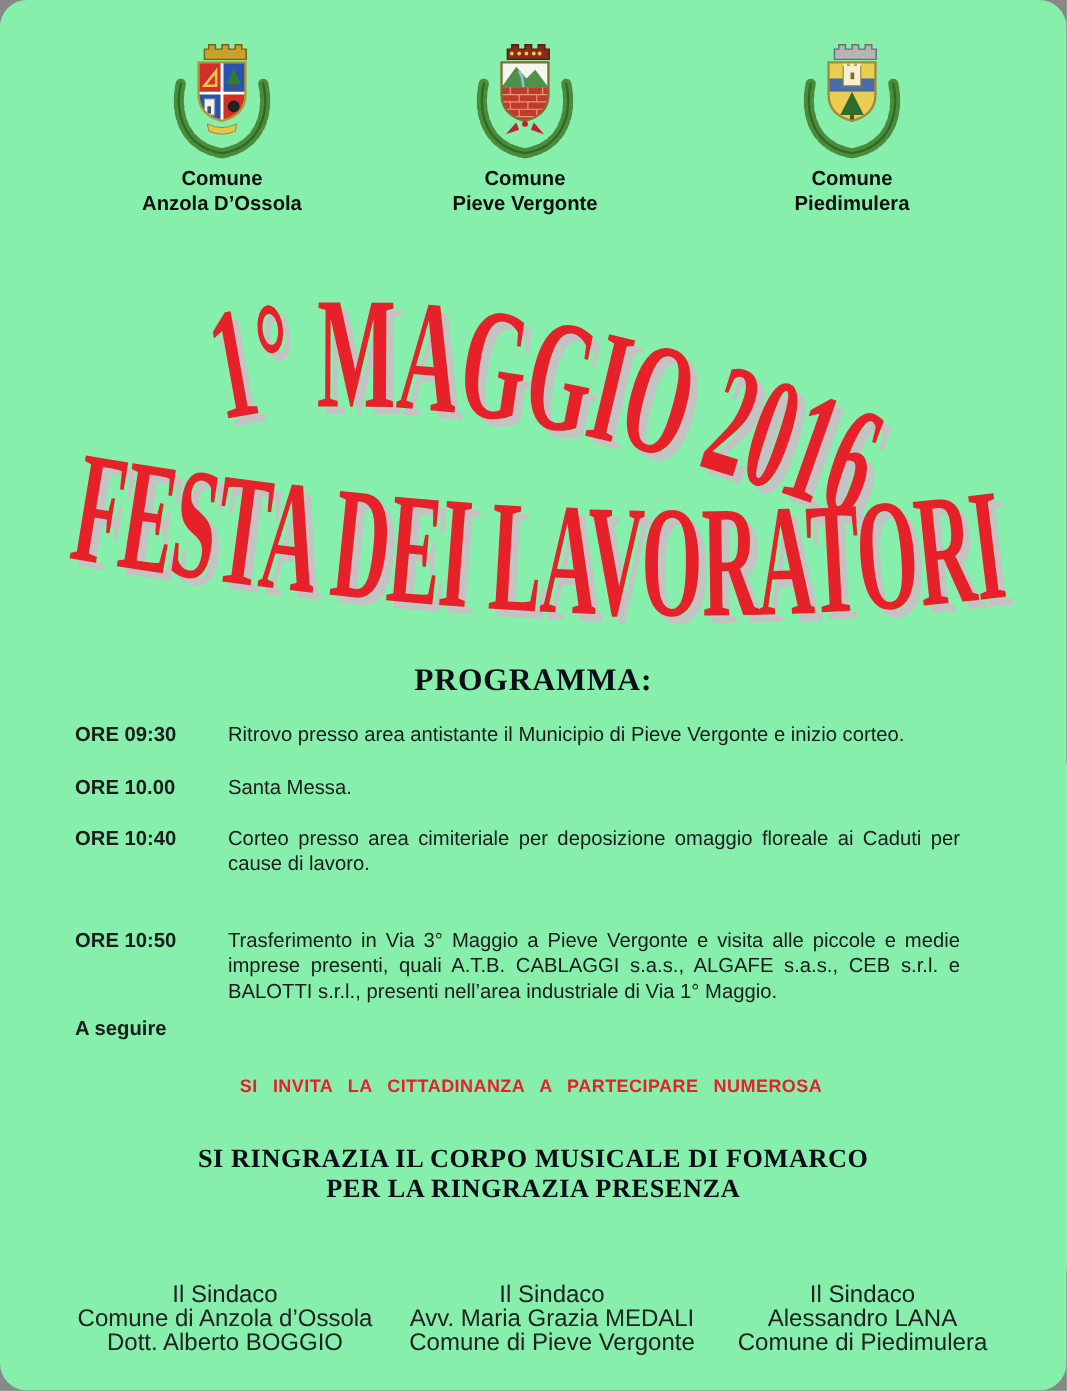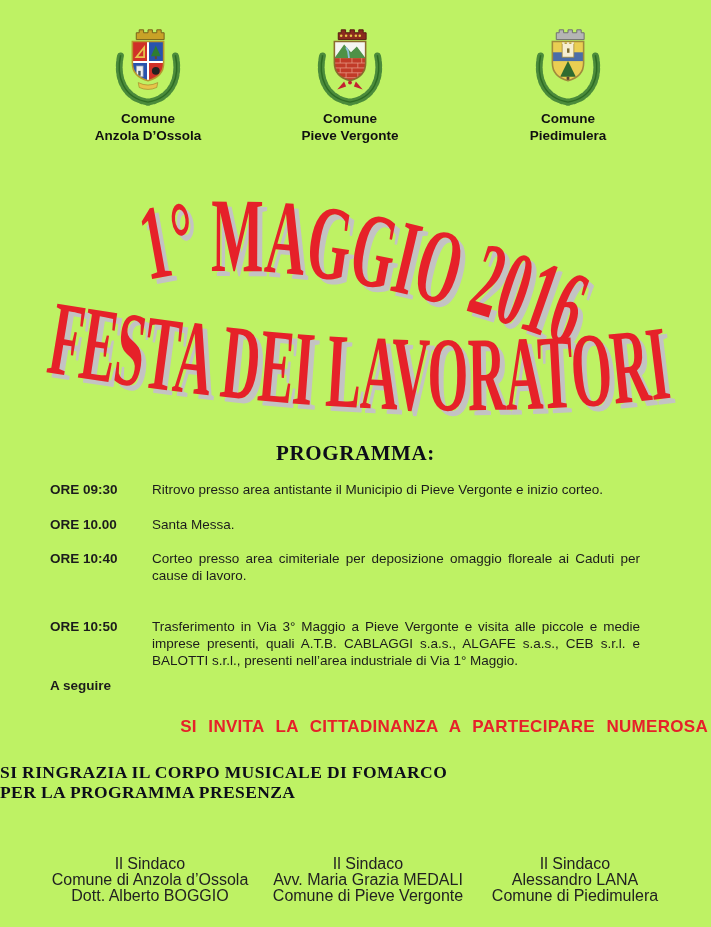--- a/index.html
+++ b/index.html
@@ -1,18 +1,18 @@
 <!DOCTYPE html>
 <html><head>
 <meta charset="utf-8">
 <style>
   html,body{margin:0;padding:0;background:#888;}
   .page{
-    position:relative;width:711px;height:927px;margin:0 auto;background:#bef264;
-    font-family:"Liberation Sans","DejaVu Sans",sans-serif;color:#1c1c1c;overflow:hidden;
+    position:relative;width:711px;height:927px;margin:0 auto;background:#86efac;
+    font-family:"Liberation Sans","DejaVu Sans",sans-serif;color:#1c1c1c;overflow:hidden;border-radius:18px;
   }
   
   .commune{position:absolute;top:22px;width:200px;text-align:center;}
   .commune.c1{left:48px;} .commune.c2{left:250px;} .commune.c3{left:468px;}
   .crest{display:block;margin:0 auto;}
   .commune-name{margin-top:2px;font-size:13.5px;font-weight:bold;line-height:17px;color:#111;}
   
   .title-art{position:absolute;top:160px;left:0;}
   .wa{font-family:"Liberation Serif","DejaVu Serif",serif;font-weight:bold;font-size:106px;}
   .wa-shadow{fill:#c3c3c3;}
@@ -25,25 +25,25 @@
   }
   .program{position:absolute;top:481px;left:50px;width:592px;font-size:13.5px;line-height:17px;}
   .prow{position:relative;padding-left:102px;margin-bottom:17px;}
   .prow:nth-child(1){margin-bottom:18px;}
   .prow:nth-child(3){margin-bottom:34px;}
   .prow:nth-child(4){margin-bottom:8px;}
   .ptime{position:absolute;left:0;top:0;font-weight:bold;white-space:nowrap;}
   .pdesc{margin:0;width:488px;text-align:justify;}
   
   .invite{
-    position:absolute;top:717px;left:0;width:708px;text-align:right;
-    font-weight:bold;font-size:17px;letter-spacing:0.3px;word-spacing:6.5px;color:#e62129;
+    position:absolute;top:717px;left:0;width:708px;text-align:center;
+    font-weight:bold;font-size:12px;letter-spacing:0.3px;word-spacing:6.5px;color:#e62129;
   }
   .thanks{
-    position:absolute;top:763px;left:0;width:711px;
+    position:absolute;top:763px;left:0;width:711px;text-align:center;
     font-family:"Liberation Serif","DejaVu Serif",serif;font-weight:bold;
     font-size:17.5px;line-height:19.5px;letter-spacing:0.4px;color:#0d0d1a;
   }
   
   .sig{position:absolute;top:856px;width:220px;text-align:center;font-size:16px;line-height:16px;color:#222;}
   .sig.s1{left:40px;} .sig.s2{left:258px;} .sig.s3{left:465px;}
 </style>
 </head>
 <body>
 
@@ -179,21 +179,21 @@
     </div>
     <div class="prow">
       <span class="ptime">A seguire</span>
     </div>
   </div>
 
   <div class="invite">SI INVITA LA CITTADINANZA A PARTECIPARE NUMEROSA</div>
 
   <div class="thanks">
     <div>SI RINGRAZIA IL CORPO MUSICALE DI FOMARCO</div>
-    <div>PER LA PROGRAMMA PRESENZA</div>
+    <div>PER LA RINGRAZIA PRESENZA</div>
   </div>
 
   <div class="sig s1">
     <div>Il Sindaco</div>
     <div>Comune di Anzola d’Ossola</div>
     <div>Dott. Alberto BOGGIO</div>
   </div>
   <div class="sig s2">
     <div>Il Sindaco</div>
     <div>Avv. Maria Grazia MEDALI</div>

